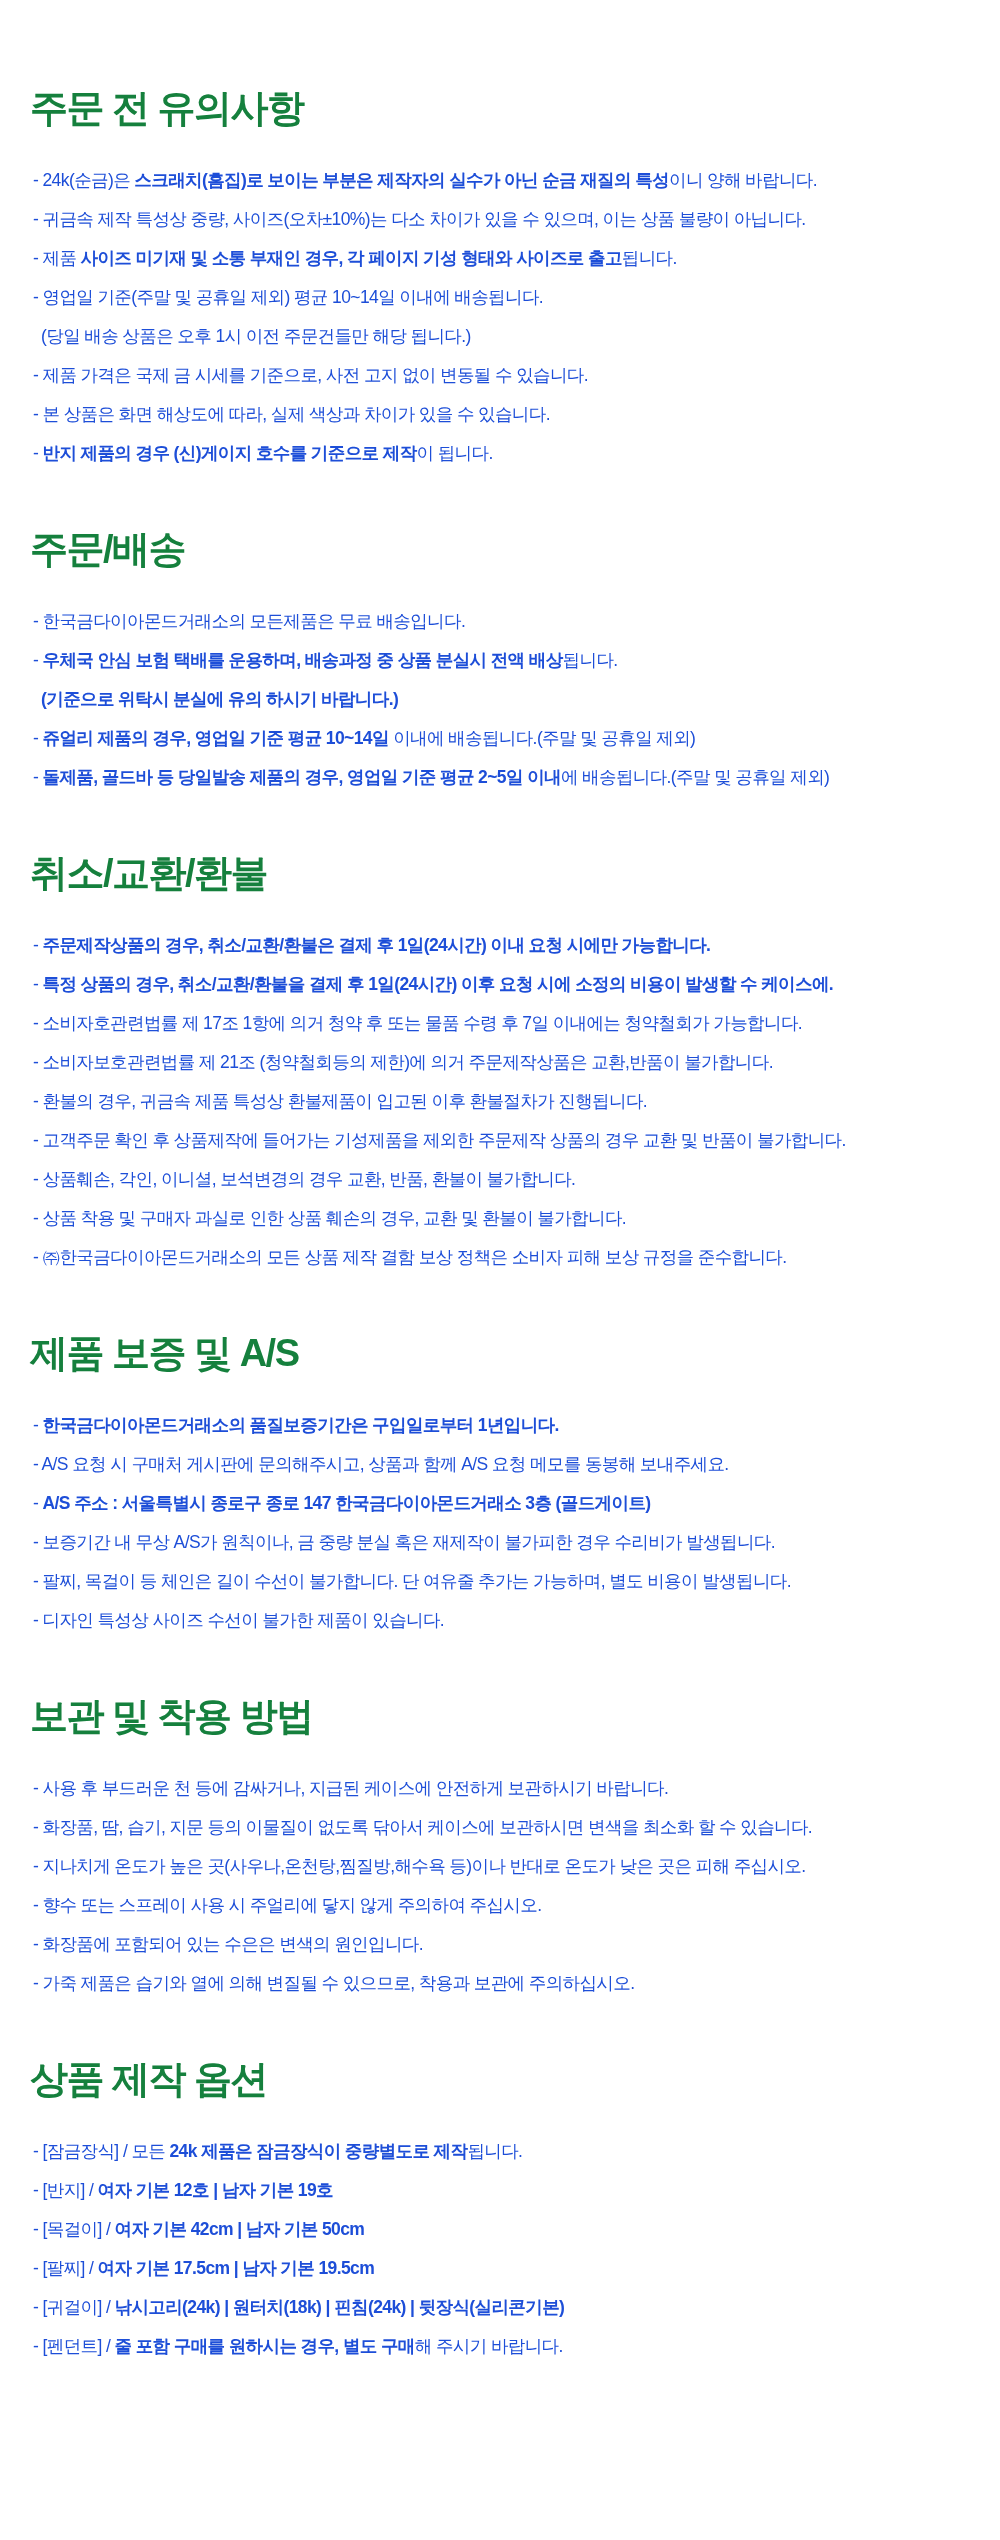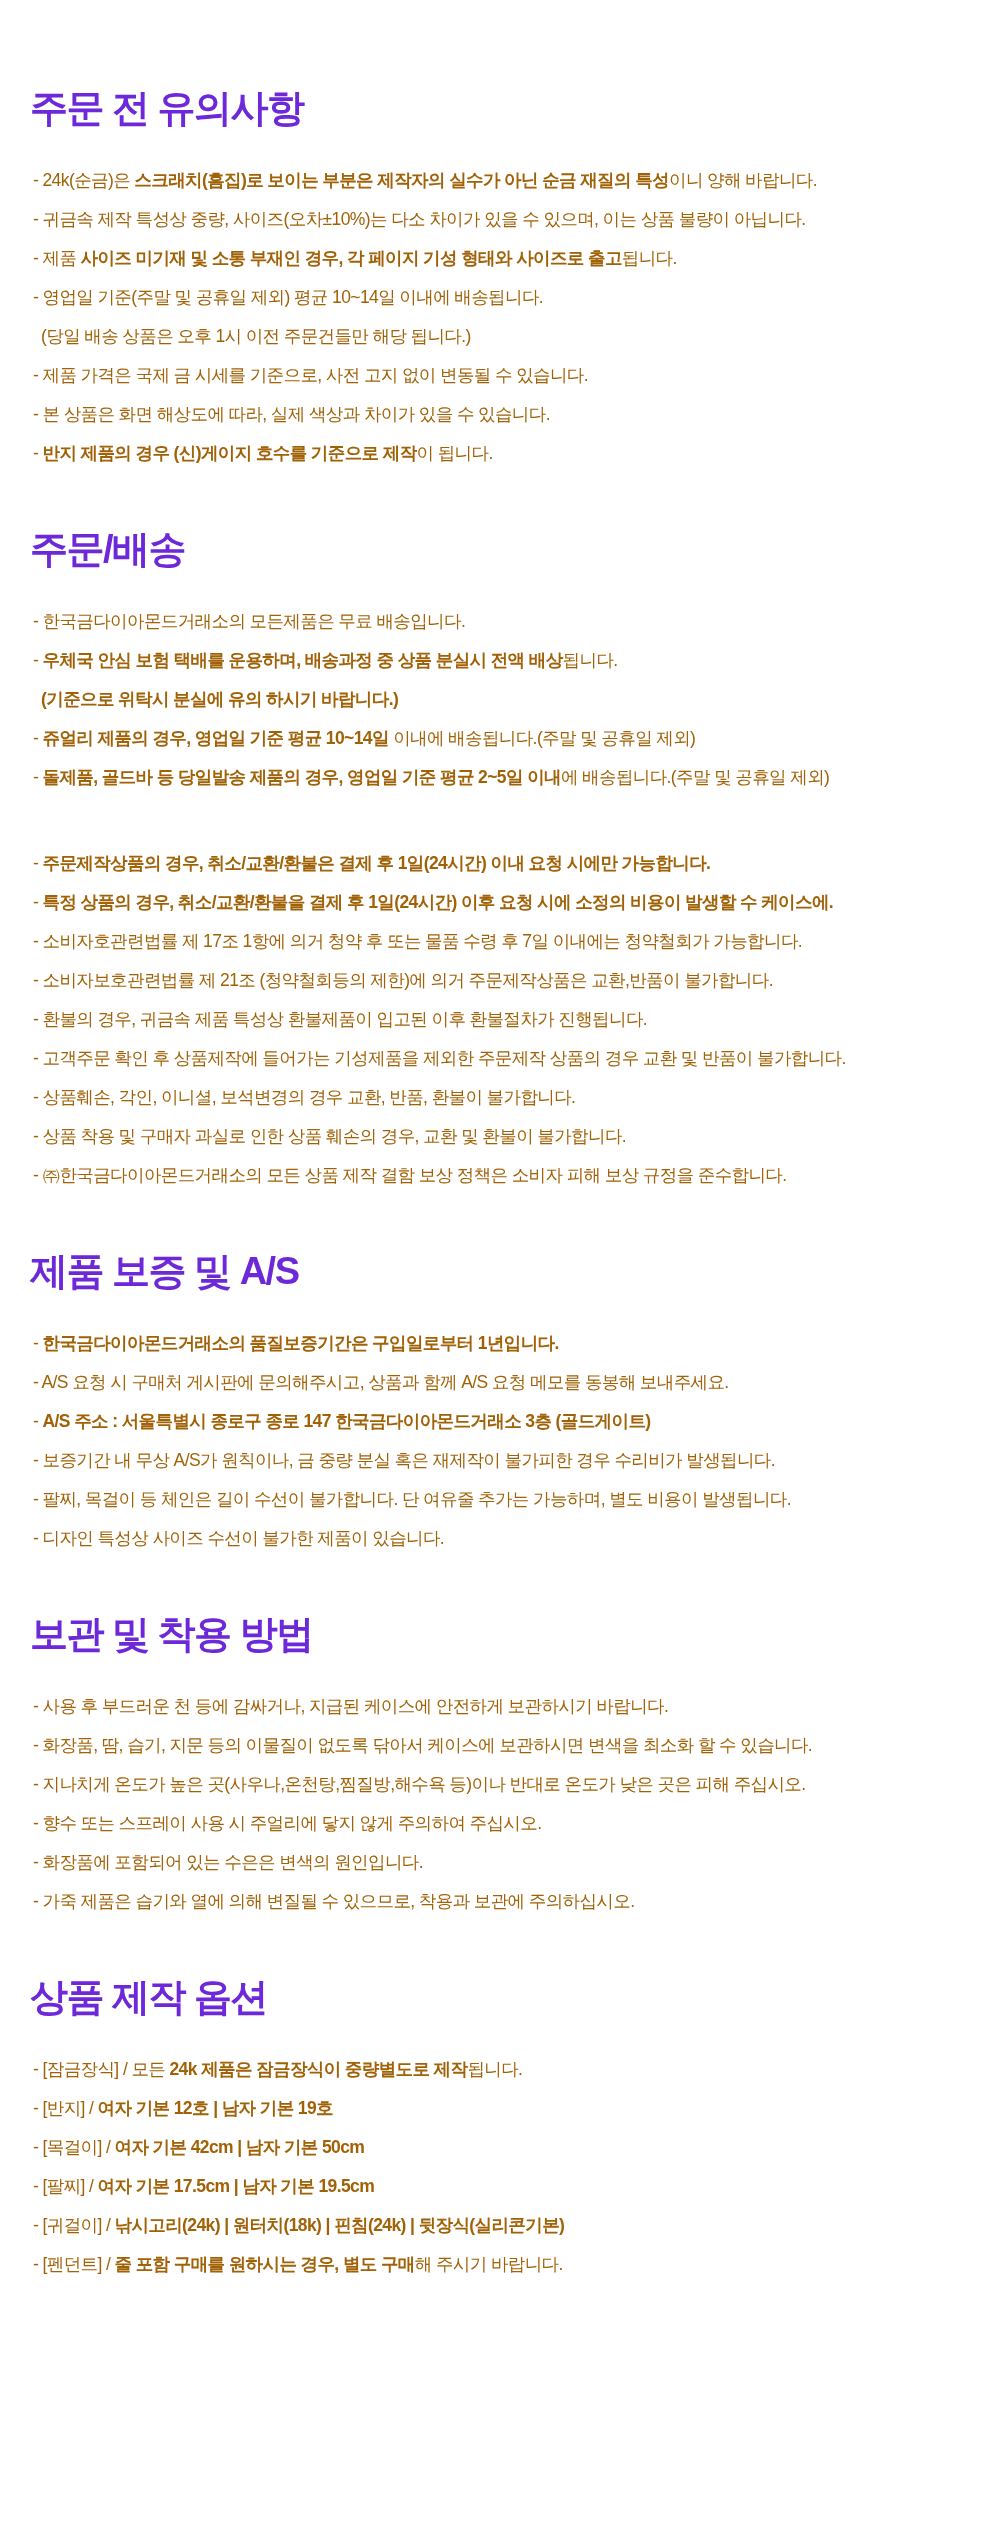--- a/index.html
+++ b/index.html
@@ -24,30 +24,30 @@
   }
   section.notice-section:last-child {
     margin-bottom: 12px;
   }
   h2.section-title {
     margin: 0 0 38px -3px;
     font-size: 38px;
     line-height: 44px;
     font-weight: 800;
     letter-spacing: -1.5px;
-    color: #6d28d9;
+    color: #15803d;
     white-space: nowrap;
   }
   p.notice-line {
     margin: 0 0 15px 0;
     font-size: 17.5px;
     line-height: 24px;
     letter-spacing: -0.6px;
     white-space: nowrap;
-    color: #a16207;
+    color: #1d4ed8;
   }
   p.notice-line.indent {
     padding-left: 8px;
   }
   span.run { font-weight: 400; }
   span.run.bold { font-weight: 700; }
 </style>
 </head>
 <body>
 
@@ -66,20 +66,21 @@
       </section>
       <section class="notice-section">
         <h2 class="section-title">주문/배송</h2>
         <p class="notice-line"><span class="run">- 한국금다이아몬드거래소의 모든제품은 무료 배송입니다.</span></p>
         <p class="notice-line"><span class="run">- </span><span class="run bold">우체국 안심 보험 택배를 운용하며, 배송과정 중 상품 분실시 전액 배상</span><span class="run">됩니다.</span></p>
         <p class="notice-line indent"><span class="run bold">(기준으로 위탁시 분실에 유의 하시기 바랍니다.)</span></p>
         <p class="notice-line"><span class="run">- </span><span class="run bold">쥬얼리 제품의 경우, 영업일 기준 평균 10~14일</span><span class="run"> 이내에 배송됩니다.(주말 및 공휴일 제외)</span></p>
         <p class="notice-line"><span class="run">- </span><span class="run bold">돌제품, 골드바 등 당일발송 제품의 경우, 영업일 기준 평균 2~5일 이내</span><span class="run">에 배송됩니다.(주말 및 공휴일 제외)</span></p>
       </section>
       <section class="notice-section">
+        <h2 class="section-title">취소/교환/환불</h2>
         <p class="notice-line"><span class="run">- </span><span class="run bold">주문제작상품의 경우, 취소/교환/환불은 결제 후 1일(24시간) 이내 요청 시에만 가능합니다.</span></p>
         <p class="notice-line"><span class="run">- </span><span class="run bold">특정 상품의 경우, 취소/교환/환불을 결제 후 1일(24시간) 이후 요청 시에 소정의 비용이 발생할 수 케이스에.</span></p>
         <p class="notice-line"><span class="run">- 소비자호관련법률 제 17조 1항에 의거 청약 후 또는 물품 수령 후 7일 이내에는 청약철회가 가능합니다.</span></p>
         <p class="notice-line"><span class="run">- 소비자보호관련법률 제 21조 (청약철회등의 제한)에 의거 주문제작상품은 교환,반품이 불가합니다.</span></p>
         <p class="notice-line"><span class="run">- 환불의 경우, 귀금속 제품 특성상 환불제품이 입고된 이후 환불절차가 진행됩니다.</span></p>
         <p class="notice-line"><span class="run">- 고객주문 확인 후 상품제작에 들어가는 기성제품을 제외한 주문제작 상품의 경우 교환 및 반품이 불가합니다.</span></p>
         <p class="notice-line"><span class="run">- 상품훼손, 각인, 이니셜, 보석변경의 경우 교환, 반품, 환불이 불가합니다.</span></p>
         <p class="notice-line"><span class="run">- 상품 착용 및 구매자 과실로 인한 상품 훼손의 경우, 교환 및 환불이 불가합니다.</span></p>
         <p class="notice-line"><span class="run">- ㈜한국금다이아몬드거래소의 모든 상품 제작 결함 보상 정책은 소비자 피해 보상 규정을 준수합니다.</span></p>
       </section>

